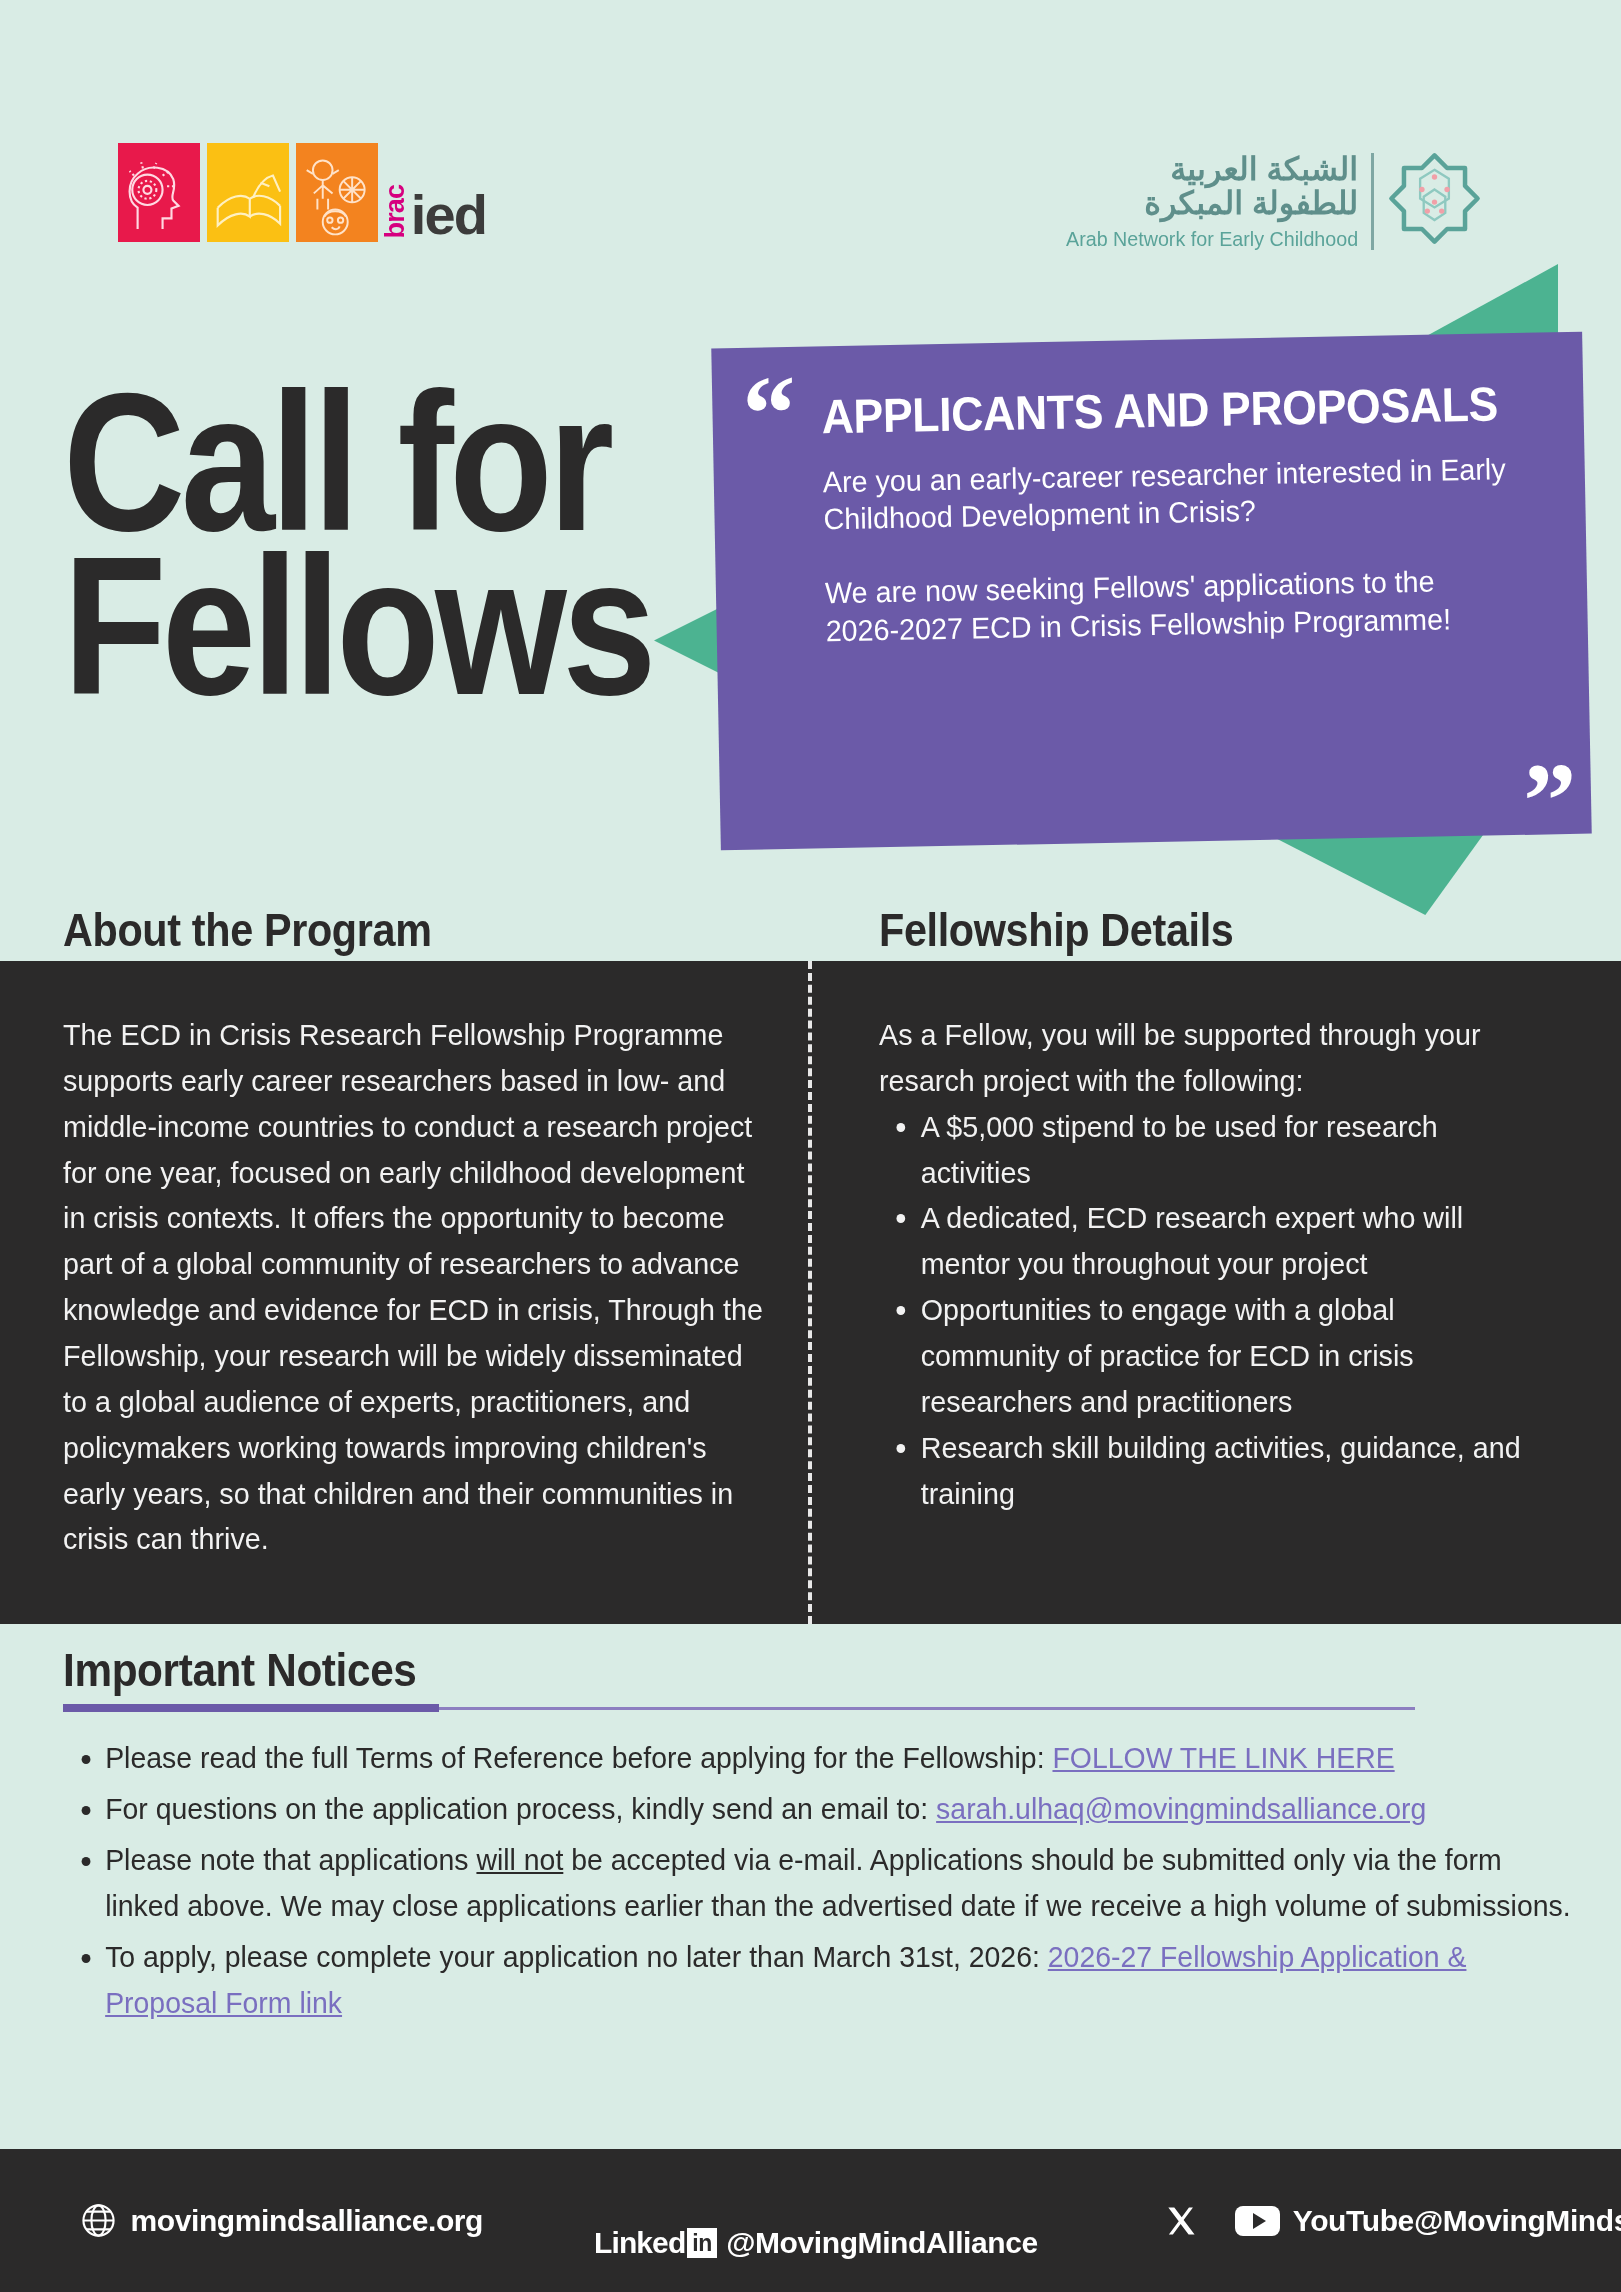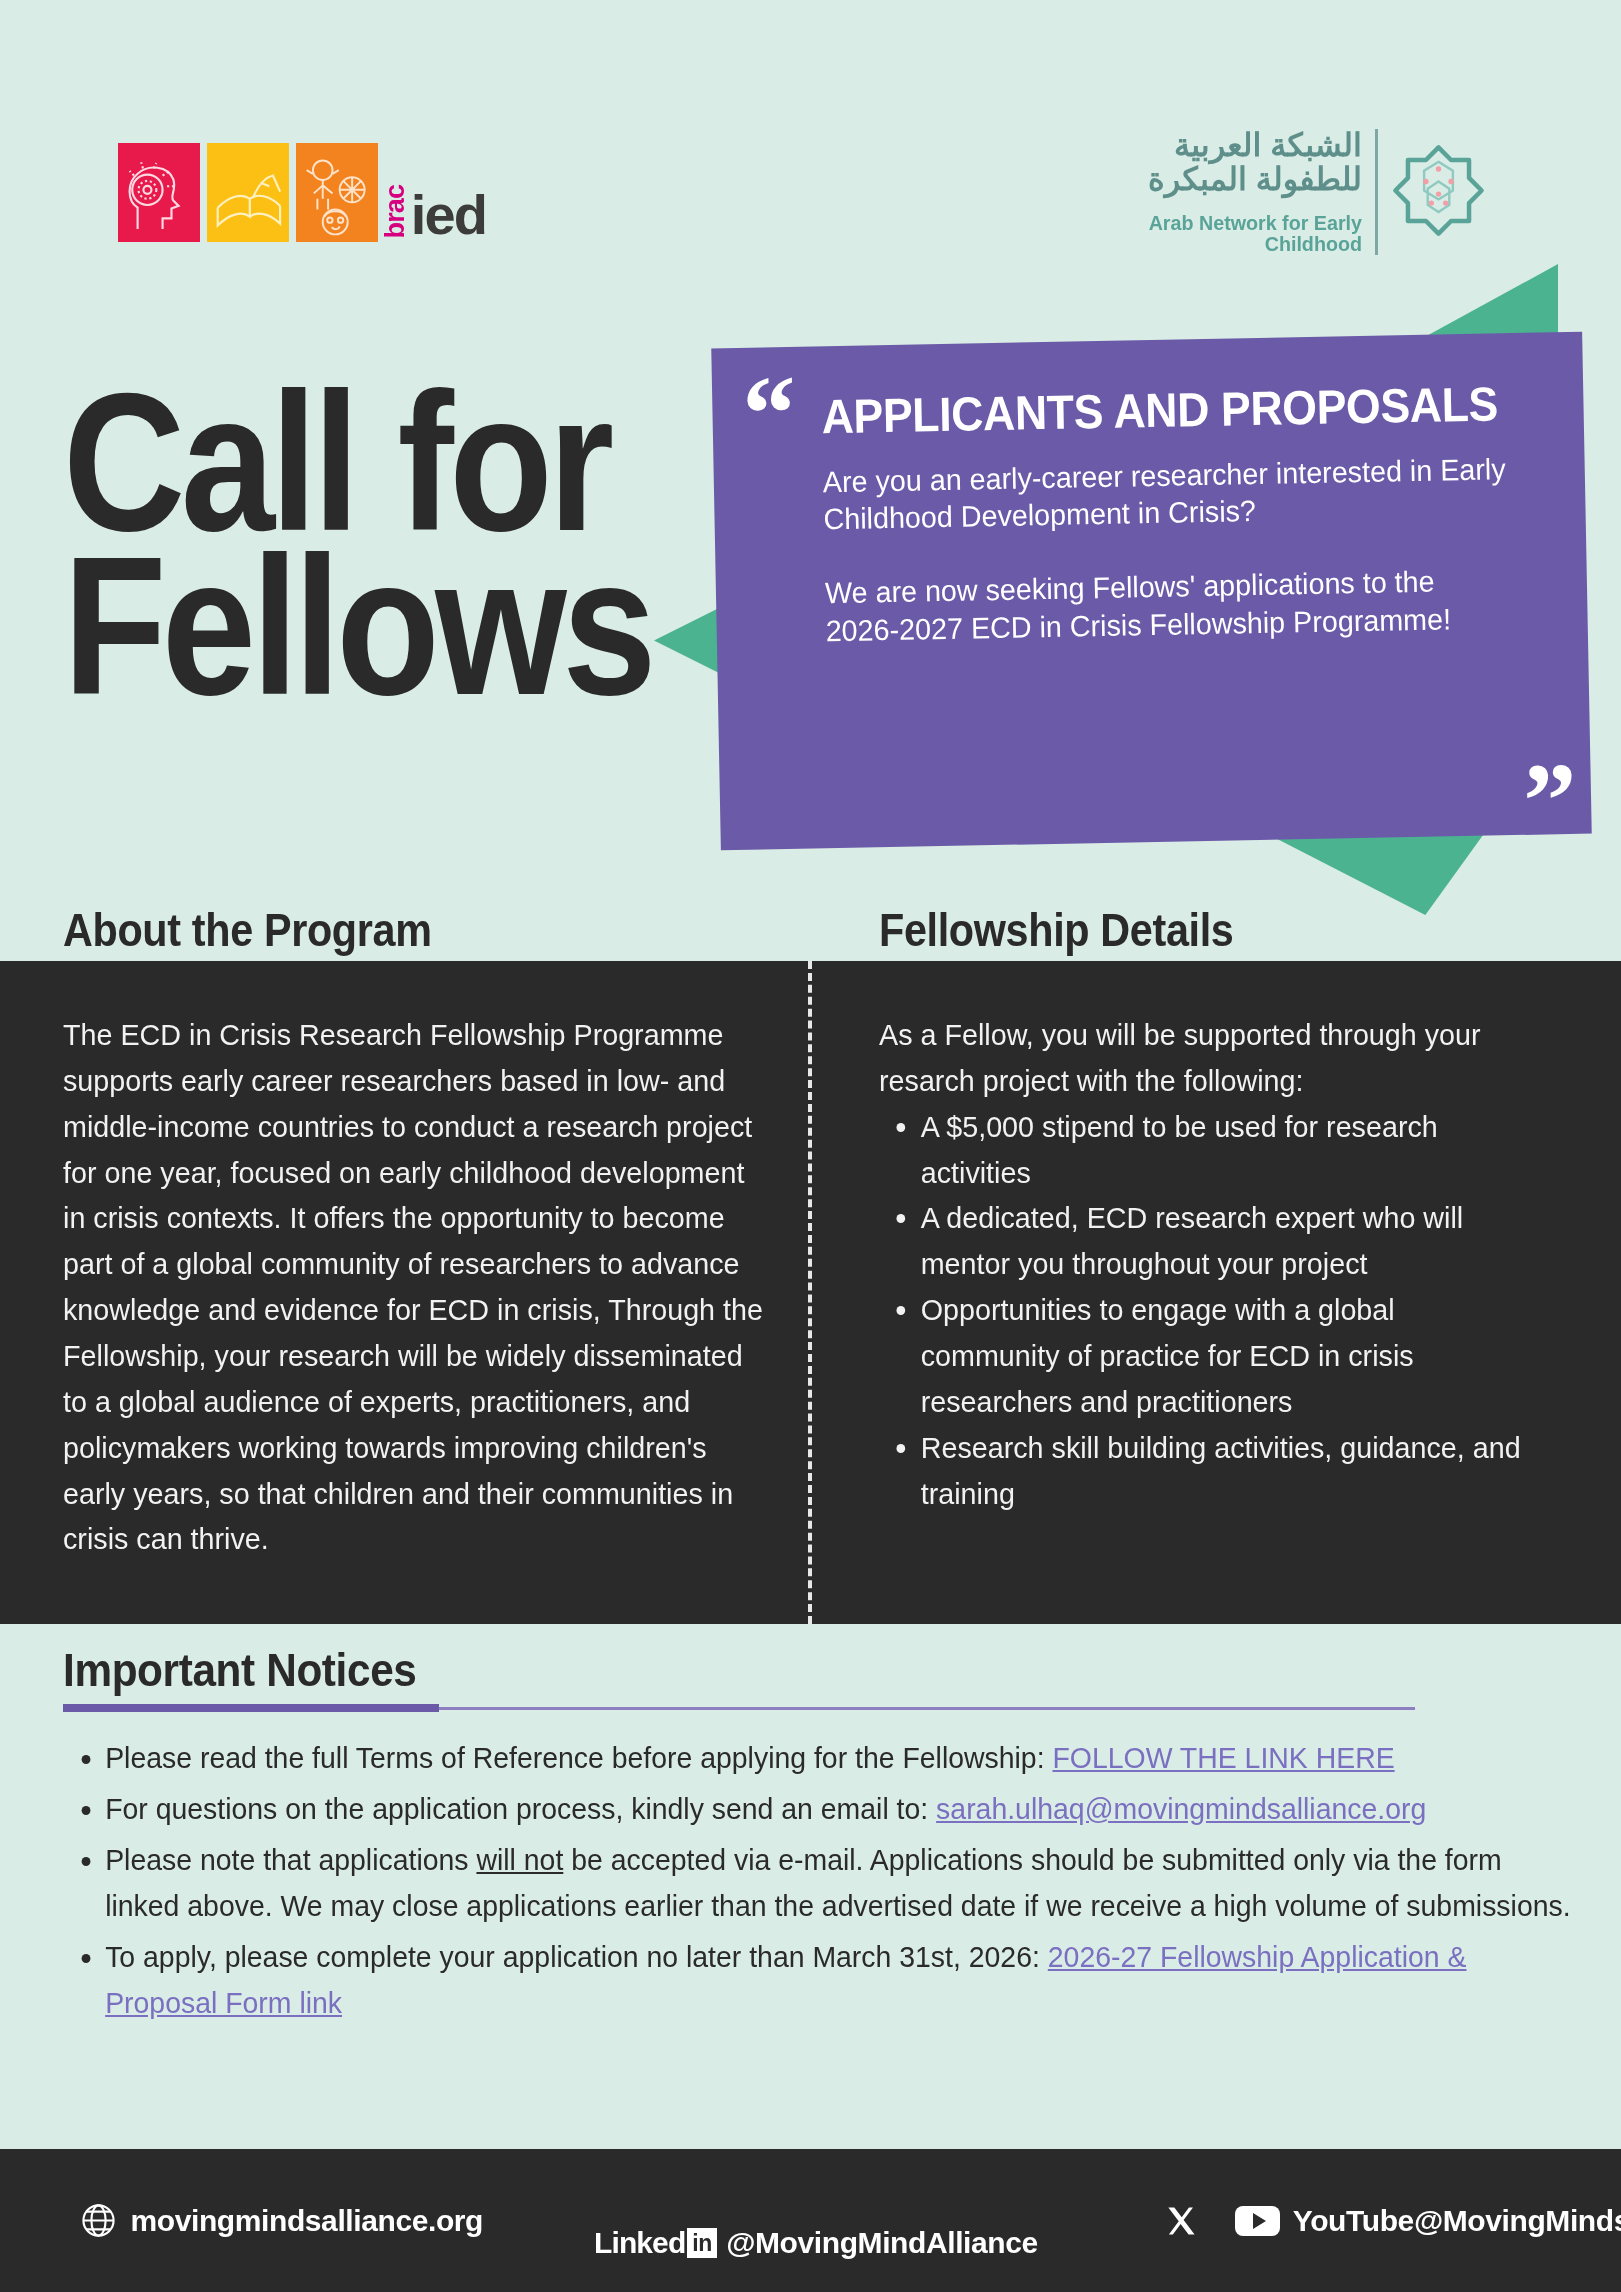--- a/index.html
+++ b/index.html
@@ -96,31 +96,31 @@
   }
   .mma-svg { position: absolute; left: 0; top: 0; }
 
   .logo-anec {
     position: absolute;
     left: 1066px;
     top: 134px;
     width: 421px;
     height: 116px;
     display: flex;
-    align-items: center;
+    align-items: flex-end;
   }
   .anec-textblock {
     text-align: right;
     padding-right: 12.5px;
     border-right: 3.6px solid #7fa7a3;
     line-height: 1.05;
   }
   .anec-ar1 { font-size: 32px; color: #5f8f8b; font-weight: bold; direction: rtl; }
   .anec-ar2 { font-size: 32px; color: #5f8f8b; font-weight: bold; direction: rtl; }
-  .anec-en  { font-size: 19.7px; color: #5aa399; font-weight: bold; margin-top: 17px; }
+  .anec-en  { font-size: 19.7px; color: #5aa399; font-weight: normal; margin-top: 9px; }
   .anec-mark { margin-left: 12.5px; }
 
   
   .hero-title {
     position: absolute;
     left: 63px;
     top: 381px;
     font-weight: bold;
     font-size: 197px;
     line-height: 0.83;

